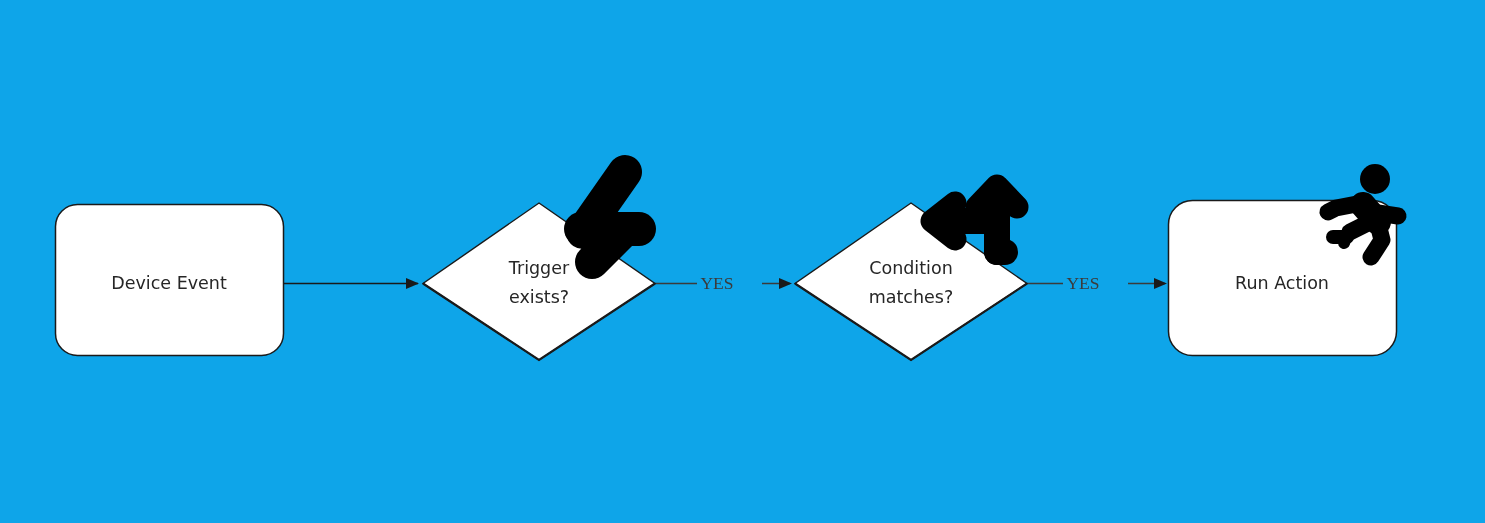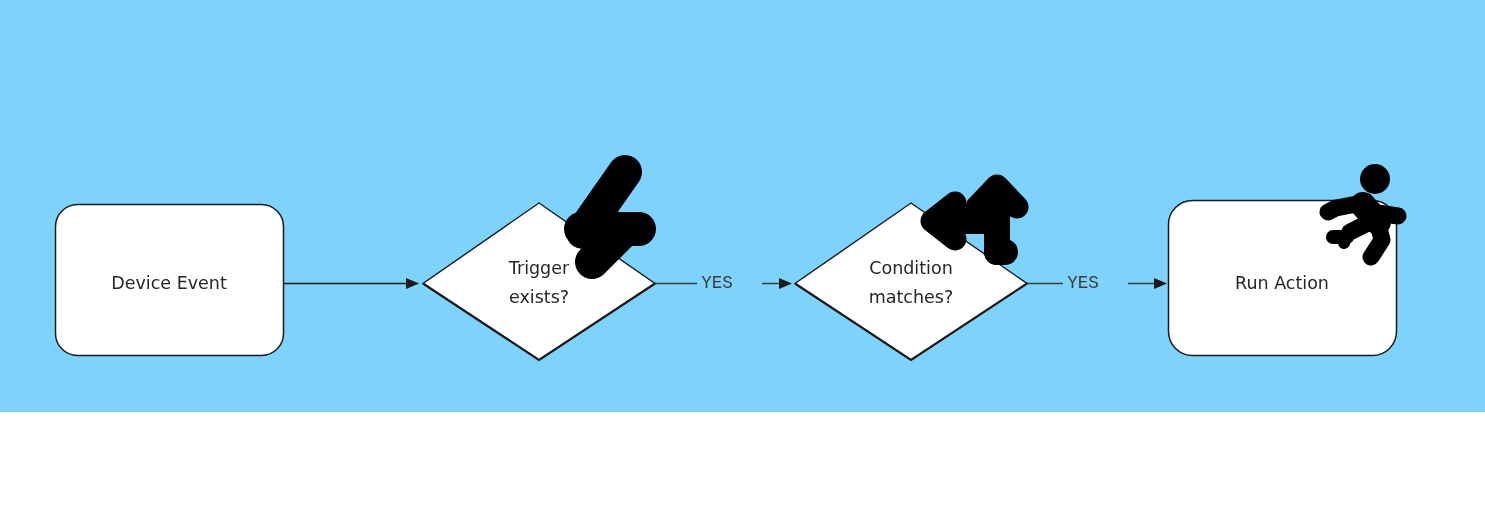--- a/index.html
+++ b/index.html
@@ -3,22 +3,22 @@
 <meta charset="utf-8">
 <style>
   html, body {
     margin: 0;
     padding: 0;
     background: #ffffff;
   }
   #canvas {
     position: relative;
     width: 1485px;
-    height: 412px;
-    background: #7dd3fc;
+    height: 523px;
+    background: #0ea5e9;
     font-family: "DejaVu Sans", "Liberation Sans", sans-serif;
     overflow: hidden;
   }
   #flow-svg {
     position: absolute;
     left: 0;
     top: 0;
     width: 1485px;
     height: 523px;
   }
@@ -32,21 +32,21 @@
     pointer-events: none;
     font-family: "DejaVu Sans", "Liberation Sans", sans-serif;
   }
   .edge-label {
     position: absolute;
     color: #3b3b3b;
     font-size: 17.5px;
     line-height: 20px;
     text-align: center;
     white-space: pre;
-    font-family: Liberation Mono, monospace;
+    font-family: Liberation Serif, serif;
   }
   .lbl-device-event { left: 55px;   top: 269px; width: 228px; }
   .lbl-trigger      { left: 423px;  top: 254px; width: 232px; }
   .lbl-condition    { left: 795px;  top: 254px; width: 232px; }
   .lbl-run-action   { left: 1168px; top: 269px; width: 228px; }
   .lbl-yes-1        { left: 692px;  top: 273px; width: 50px; }
   .lbl-yes-2        { left: 1058px; top: 273px; width: 50px; }
 </style>
 </head>
 <body>

